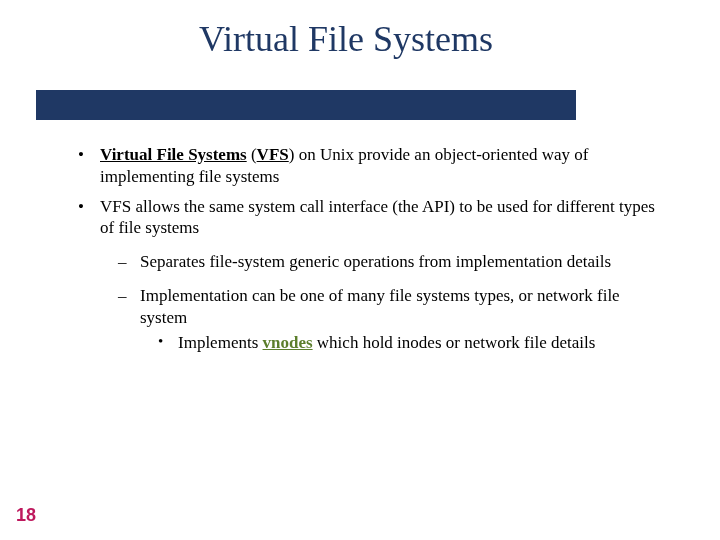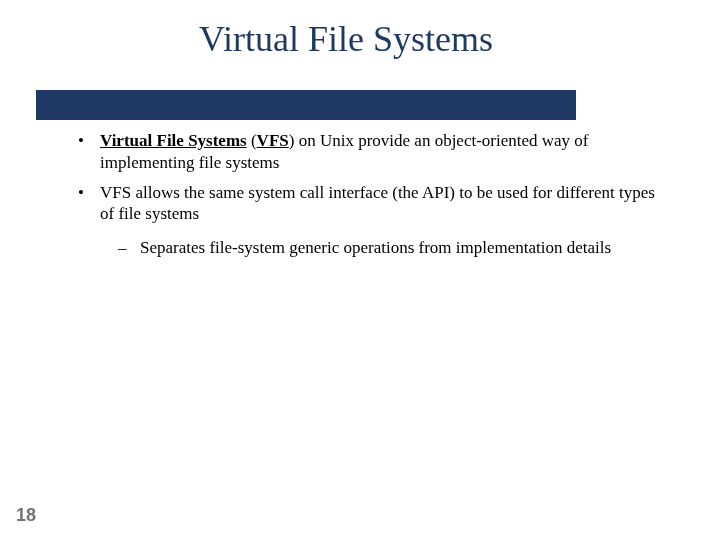--- a/index.html
+++ b/index.html
@@ -31,21 +31,21 @@
   .underline-bar {
     position: absolute;
     top: 90px;
     left: 36px;
     width: 540px;
     height: 30px;
     background: #1f3864;
   }
   .content {
     position: absolute;
-    top: 130px;
+    top: 144px;
     left: 78px;
     right: 30px;
     font-size: 17px;
     line-height: 1.28;
   }
   .content ul {
     list-style: none;
     margin: 0;
     padding: 0;
   }
@@ -99,40 +99,48 @@
     color: #5b7e2b;
     text-decoration: underline;
   }
   .page-num {
     position: absolute;
     left: 16px;
     bottom: 14px;
     font-family: Arial, Helvetica, sans-serif;
     font-size: 18px;
     font-weight: bold;
-    color: #737373;
+    color: #be185d;
   }
 </style>
 </head>
 <body>
 
 <div class="slide">
 
   <div class="title">Virtual File Systems</div>
   <div class="underline-bar"></div>
 
   <div class="content">
     <ul class="b1">
       <li>
         <span class="term-strong">Virtual File Systems</span><span> (</span><span class="term-strong">VFS</span><span>)</span><span> on Unix provide an object-oriented way of implementing file systems</span>
       </li>
       <li>
         <span>VFS allows the same system call interface (the API) to be used for different types of file systems</span>
         <ul class="b2">
           <li>Separates file-system generic operations from implementation details</li>
+          <li>
+            <span>Implementation can be one of many file systems types, or network file system</span>
+            <ul class="b3">
+              <li>
+                <span>Implements </span><span class="term-em">vnodes</span><span> which hold inodes or network file details</span>
+              </li>
+            </ul>
+          </li>
         </ul>
       </li>
     </ul>
   </div>
 
   <div class="page-num">18</div>
 
 </div>
 
 </body></html>

